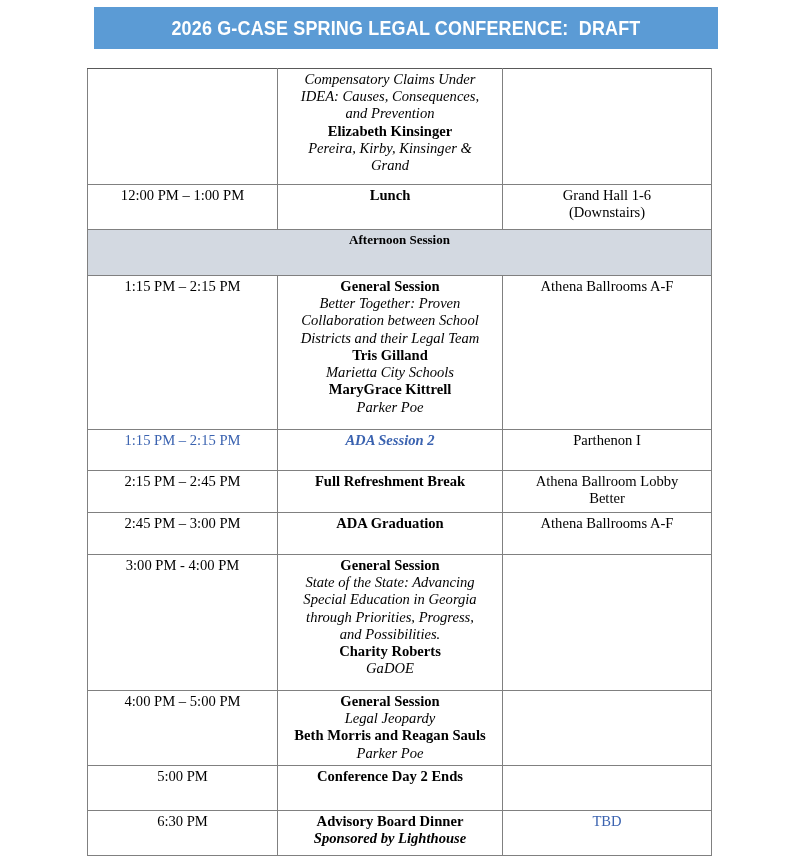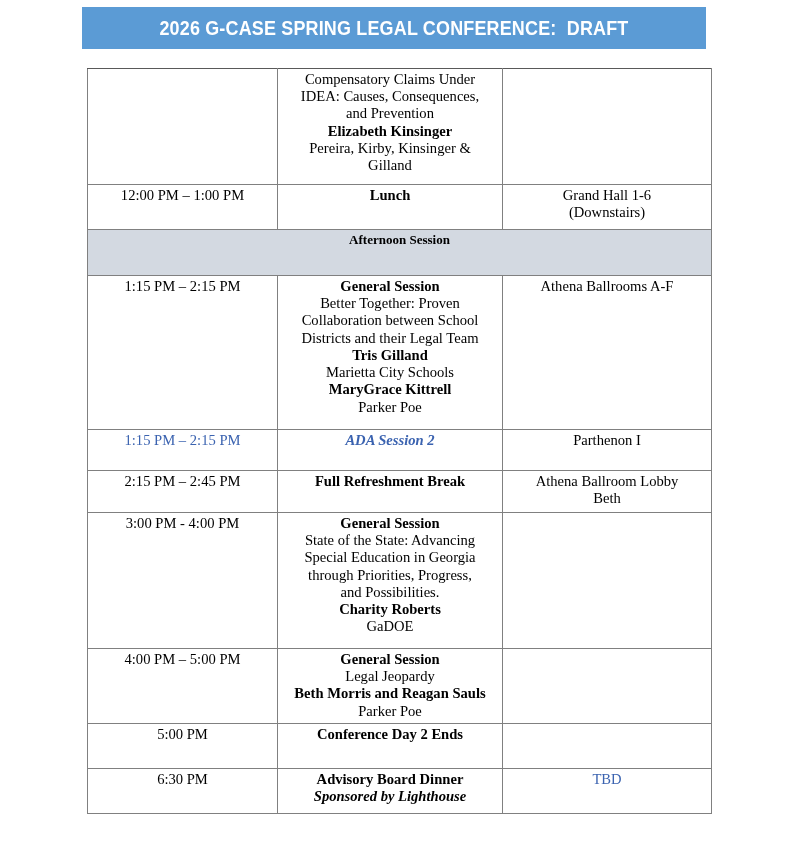--- a/index.html
+++ b/index.html
@@ -12,21 +12,21 @@
     height: 856px;
     font-family: "Liberation Serif", "DejaVu Serif", serif;
     color: #000000;
     overflow: hidden;
     position: relative;
   }
 
   
   #banner {
     position: absolute;
-    left: 82px;
+    left: 94px;
     top: 7px;
     width: 624px;
     height: 42px;
     background: #5B9BD5;
     display: flex;
     align-items: center;
     justify-content: center;
   }
   #banner-title {
     font-family: "Liberation Sans Narrow", "Liberation Sans", "DejaVu Sans", sans-serif;
@@ -59,21 +59,21 @@
   col.c-time { width: 190px; }
   col.c-desc { width: 225px; }
   col.c-loc  { width: 209px; }
 
   .cell-time { text-align: center; padding-left: 7px; }
   .cell-desc { text-align: center; }
   .cell-loc  { text-align: center; }
 
   .ln { display: block; }
   .b  { font-weight: bold; }
-  .i  { }
+  .i  { font-style: italic; }
   .bi { font-weight: bold; font-style: italic; }
   .blue { color: #3B63B0; }
 
   
   tr.section-row td {
     background: #D3D9E1;
     text-align: center;
     font-weight: bold;
     font-size: 13px;
     padding-top: 4px;
@@ -110,21 +110,21 @@
     <tr class="row-first r-open">
       <td class="cell-time">
         <span class="ln"></span>
       </td>
       <td class="cell-desc">
         <span class="ln i">Compensatory Claims Under</span>
         <span class="ln i">IDEA: Causes, Consequences,</span>
         <span class="ln i">and Prevention</span>
         <span class="ln b">Elizabeth Kinsinger</span>
         <span class="ln i">Pereira, Kirby, Kinsinger &amp;</span>
-        <span class="ln i">Gilland</span>
+        <span class="ln i">Grand</span>
       </td>
       <td class="cell-loc"></td>
     </tr>
 
     <tr class="r-lunch">
       <td class="cell-time">
         <span class="ln">12:00 PM – 1:00 PM</span>
       </td>
       <td class="cell-desc">
         <span class="ln b">Lunch</span>
@@ -174,24 +174,35 @@
 
     <tr class="r-break">
       <td class="cell-time">
         <span class="ln">2:15 PM – 2:45 PM</span>
       </td>
       <td class="cell-desc">
         <span class="ln b">Full Refreshment Break</span>
       </td>
       <td class="cell-loc">
         <span class="ln">Athena Ballroom Lobby</span>
-        <span class="ln">Beth</span>
-      </td>
-    </tr>
-
+        <span class="ln">Better</span>
+      </td>
+    </tr>
+
+    <tr class="r-grad">
+      <td class="cell-time">
+        <span class="ln">2:45 PM – 3:00 PM</span>
+      </td>
+      <td class="cell-desc">
+        <span class="ln b">ADA Graduation</span>
+      </td>
+      <td class="cell-loc">
+        <span class="ln">Athena Ballrooms A-F</span>
+      </td>
+    </tr>
 
     <tr class="r-gs2">
       <td class="cell-time">
         <span class="ln">3:00 PM - 4:00 PM</span>
       </td>
       <td class="cell-desc">
         <span class="ln b">General Session</span>
         <span class="ln i">State of the State: Advancing</span>
         <span class="ln i">Special Education in Georgia</span>
         <span class="ln i">through Priorities, Progress,</span>

